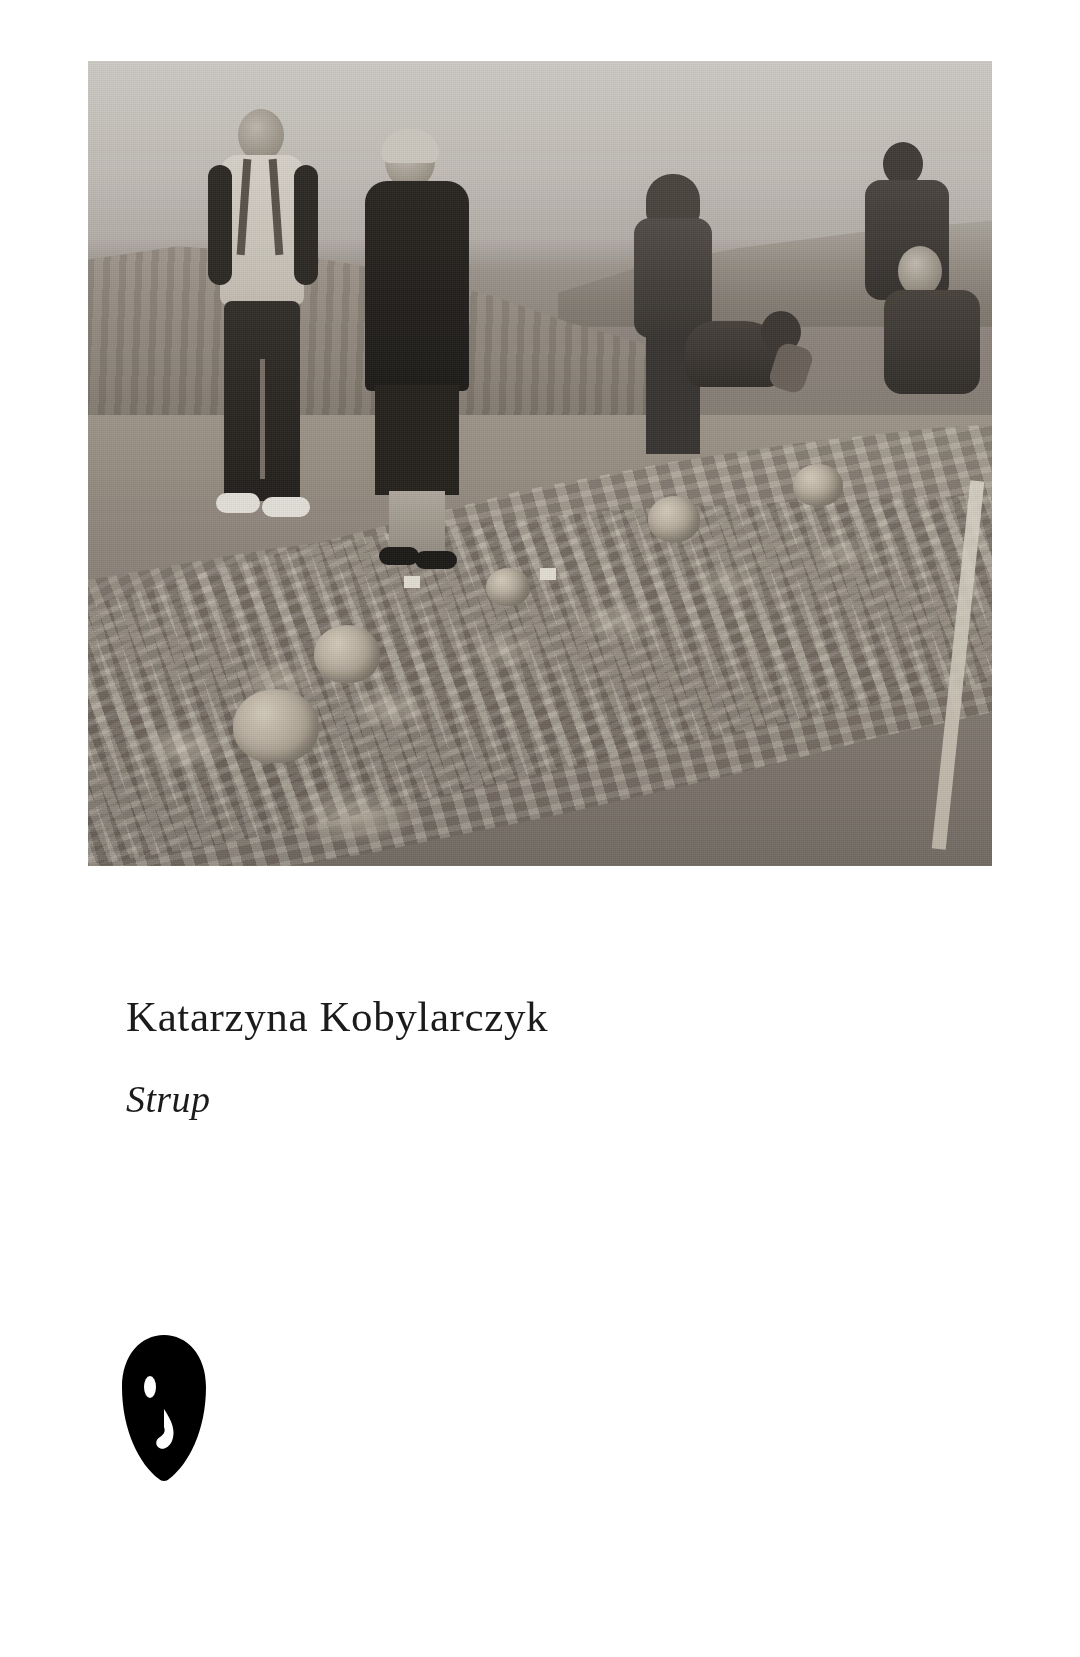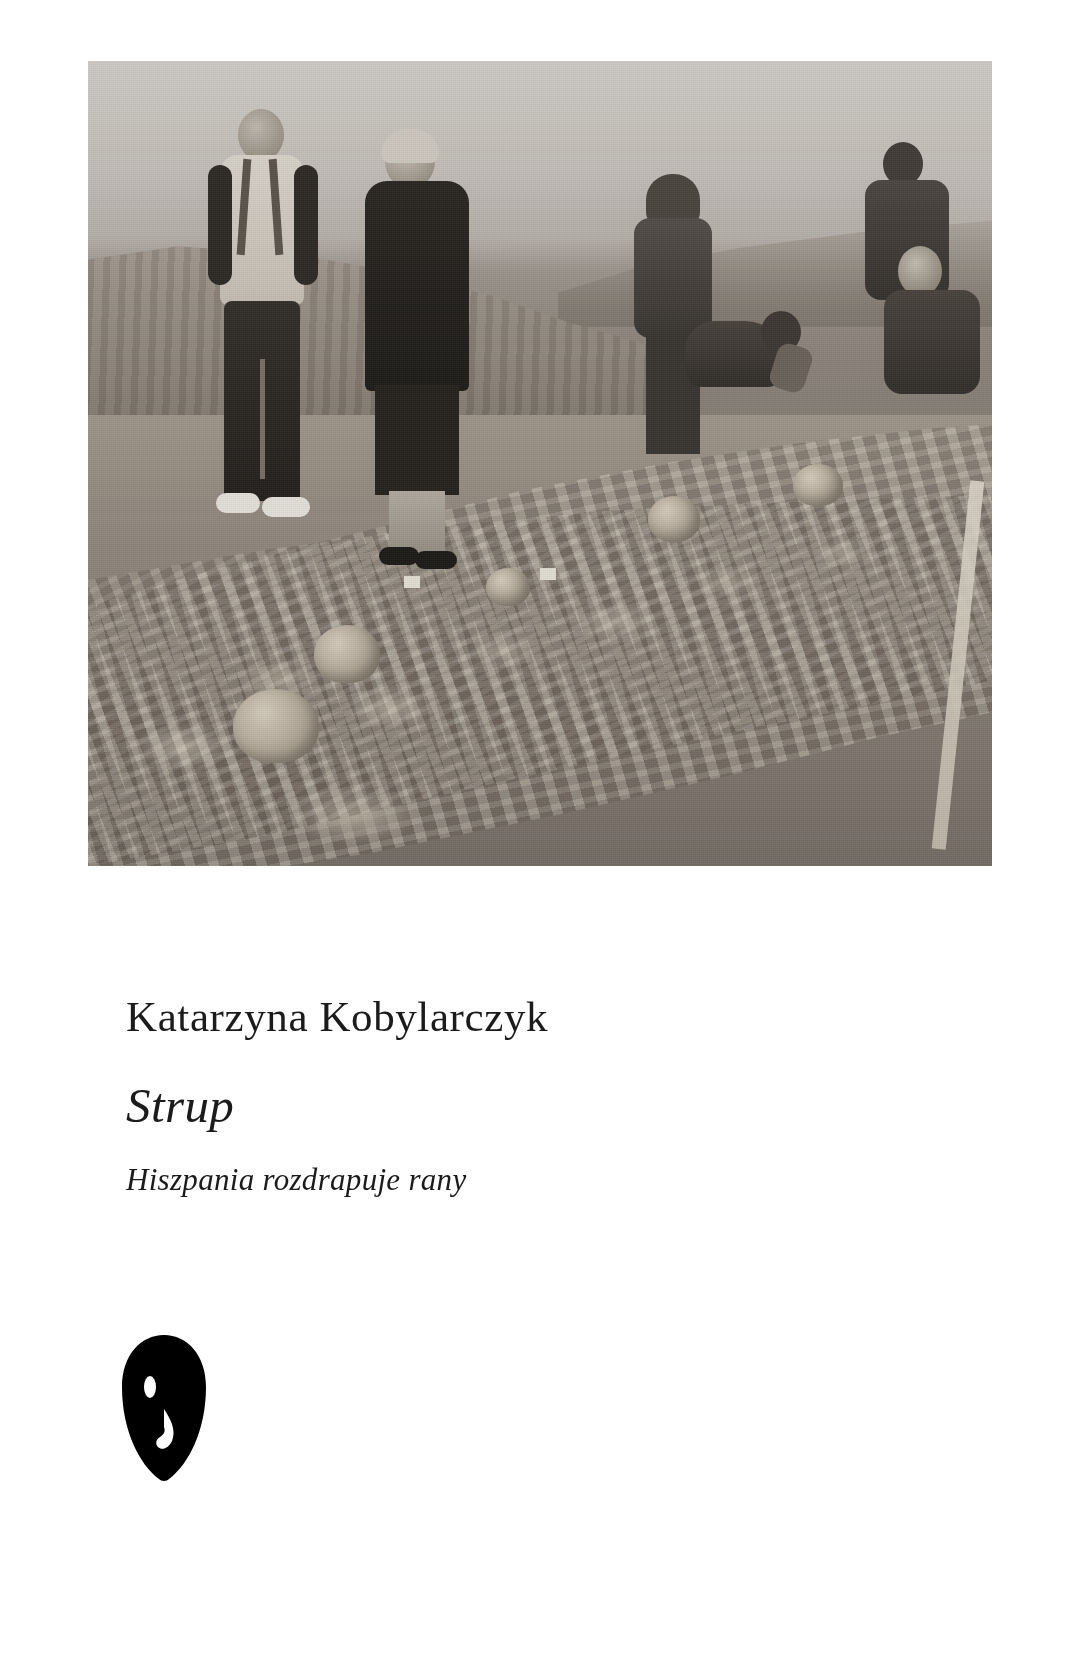--- a/index.html
+++ b/index.html
@@ -207,21 +207,21 @@
   }
   .author {
     font-size: 43px;
     line-height: 1.18;
     color: #1b1b1b;
     letter-spacing: .6px;
     margin: 0 0 34px 0;
     font-weight: normal;
   }
   .title {
-    font-size: 49px;
+    font-size: 38px;
     font-style: italic;
     color: #1b1b1b;
     margin: 0 0 28px 0;
     letter-spacing: .4px;
     font-weight: normal;
   }
   .subtitle {
     font-size: 31px;
     font-style: italic;
     color: #1b1b1b;
@@ -307,21 +307,20 @@
       </div>
 
       <div class="photo-tone"></div>
       <div class="photo-grain"></div>
     </div>
   </div>
 
   <div class="text-block">
     <div class="author">Katarzyna Kobylarczyk</div>
     <div class="title">Strup</div>
-    <div class="subtitle">Hiszpania rozdrapuje rany</div>
   </div>
 
   <div class="logo">
     <svg viewBox="0 0 84 146" width="84" height="146" aria-hidden="true">
       <path d="M42 0 C65 0 84 20 84 52 C84 96 66 130 47 144 C46 145 44 146 42 146 L42 0 Z" fill="#000000"></path>
       <path d="M42 0 C19 0 0 20 0 52 C0 96 18 130 37 144 C38 145 40 146 42 146 L42 0 Z" fill="#000000"></path>
       <ellipse cx="28" cy="52" rx="6" ry="11" fill="#ffffff"></ellipse>
       <path d="M42 74 C50 86 54 96 50 106 C47 113 40 116 36 112 C33 109 34 104 38 102 C41 100 44 97 42 92 Z" fill="#ffffff"></path>
     </svg>
   </div>

